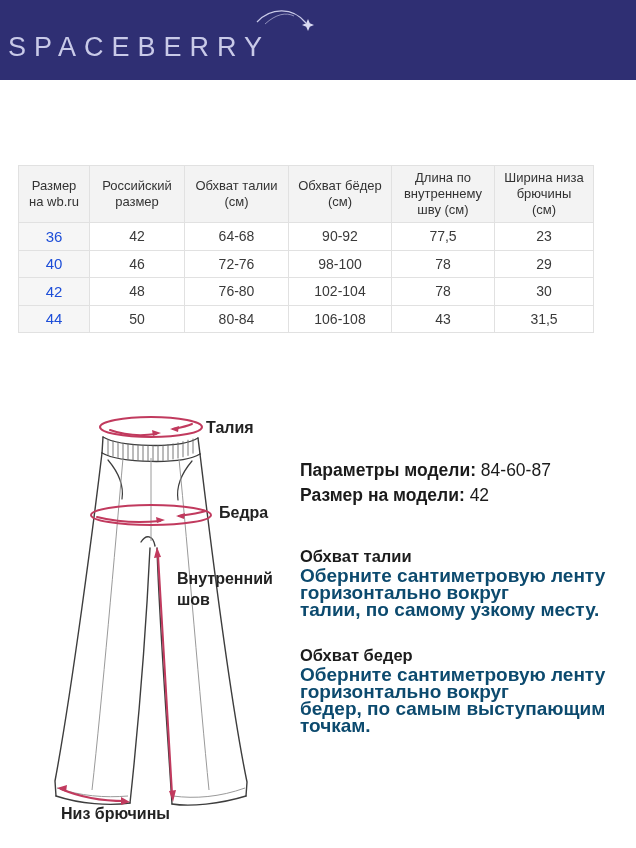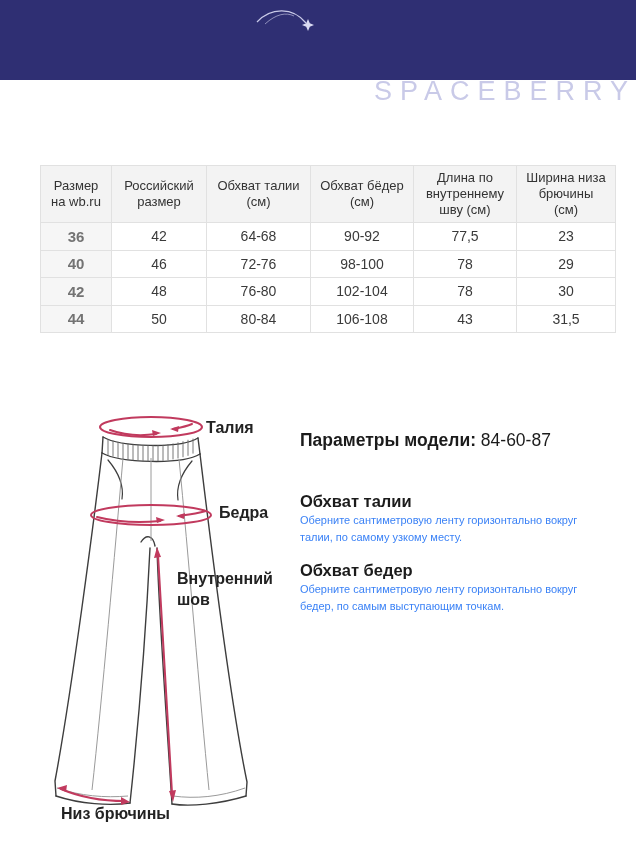--- a/index.html
+++ b/index.html
@@ -22,37 +22,37 @@
     position:relative;
     overflow:hidden;
   }
   
   .brand-header{
     position:absolute;top:0;left:0;width:636px;height:80px;
     background:var(--brand-navy);
   }
   .logo{
     position:absolute;top:0;left:0;width:100%;height:100%;
-    display:flex;align-items:center;justify-content:flex-end;margin-top:44px;
+    display:flex;align-items:center;justify-content:flex-start;
   }
   .logo-text{
     font-size:27px;
     letter-spacing:8px;
     color:var(--logo-text);
     font-weight:400;
     padding-top:14px;
     padding-left:8px;
   }
   .star-svg{
     position:absolute;
     left:253px;top:3px;width:70px;height:34px;
   }
   
   table.size-table{
-    position:absolute;top:165px;left:40px;
+    position:absolute;top:165px;left:18px;
     width:575px;
     border-collapse:collapse;
     table-layout:fixed;
   }
   .size-table th,.size-table td{
     border:1px solid var(--tbl-border);
     text-align:center;vertical-align:middle;
     padding:0 4px;
   }
   .size-table th{
@@ -65,47 +65,47 @@
     white-space:pre-line;
   }
   .size-table td{
     height:27.5px;
     font-size:14px;
     color:#3a3a3a;
     background:#fff;
   }
   .size-table td.size-col{
     background:var(--tbl-gray2);
-    font-weight:700;
+    font-weight:400;
     font-size:15px;
-    color:#737373;
+    color:#1d4ed8;
     margin-top:44px;
   }
   
   .content{position:absolute;top:400px;left:0;width:600px;height:448px;}
   .diagram{position:absolute;left:20px;top:0;width:280px;height:430px;}
   .diagram svg{position:absolute;left:0;top:0;}
   .dlabel{
     position:absolute;
     font-size:16px;font-weight:600;color:#222;
     line-height:21px;
   }
   .dlabel.waist{left:186px;top:17px;}
   .dlabel.hips{left:199px;top:102px;}
   .dlabel.inseam{left:157px;top:168px;width:104px;}
   .dlabel.hem{left:41px;top:403px;white-space:nowrap;}
 
   .info{position:absolute;left:300px;top:0;width:322px;}
-  .model-info{margin-top:28px;}
+  .model-info{margin-top:58px;}
   .model-info p{margin:0;font-size:17.5px;line-height:25px;color:#1b1b1b;}
   .model-info b{font-weight:700;}
-  .guide{margin-top:13px;}
+  .guide{margin-top:26px;}
   .guide.first{margin-top:37px;}
   .guide h3{margin:0;font-size:16.5px;line-height:22px;font-weight:700;color:#1b1b1b;}
-  .guide p{margin:0;font-size:11px;line-height:17px;color:#3b82f6;white-space:pre-line;}
+  .guide p{margin:0;font-size:19px;line-height:17px;color:#0c4a6e;white-space:pre-line;font-weight:bold;}
 </style>
 </head>
 <body>
 
 <div class="brand-header">
   <div class="logo">
     <span class="logo-text">SPACEBERRY</span>
   </div>
   <svg class="star-svg" viewBox="0 0 70 34">
     <path d="M4,19 C18,4 40,4 53,20" fill="none" stroke="#c9cae8" stroke-width="1.2"></path>
@@ -236,20 +236,21 @@
     </svg>
     <span class="dlabel waist">Талия</span>
     <span class="dlabel hips">Бедра</span>
     <span class="dlabel hem">Низ брючины</span>
     <span class="dlabel inseam">Внутренний шов</span>
   </div>
 
   <div class="info">
     <div class="model-info">
       <p><b>Параметры модели:</b> <span>84-60-87</span></p>
+      <p><b>Размер на модели:</b> <span>42</span></p>
     </div>
 
     <div class="guide first">
       <h3>Обхват талии</h3>
       <p>Оберните сантиметровую ленту горизонтально вокруг
 талии, по самому узкому месту.</p>
     </div>
 
     <div class="guide">
       <h3>Обхват бедер</h3>

